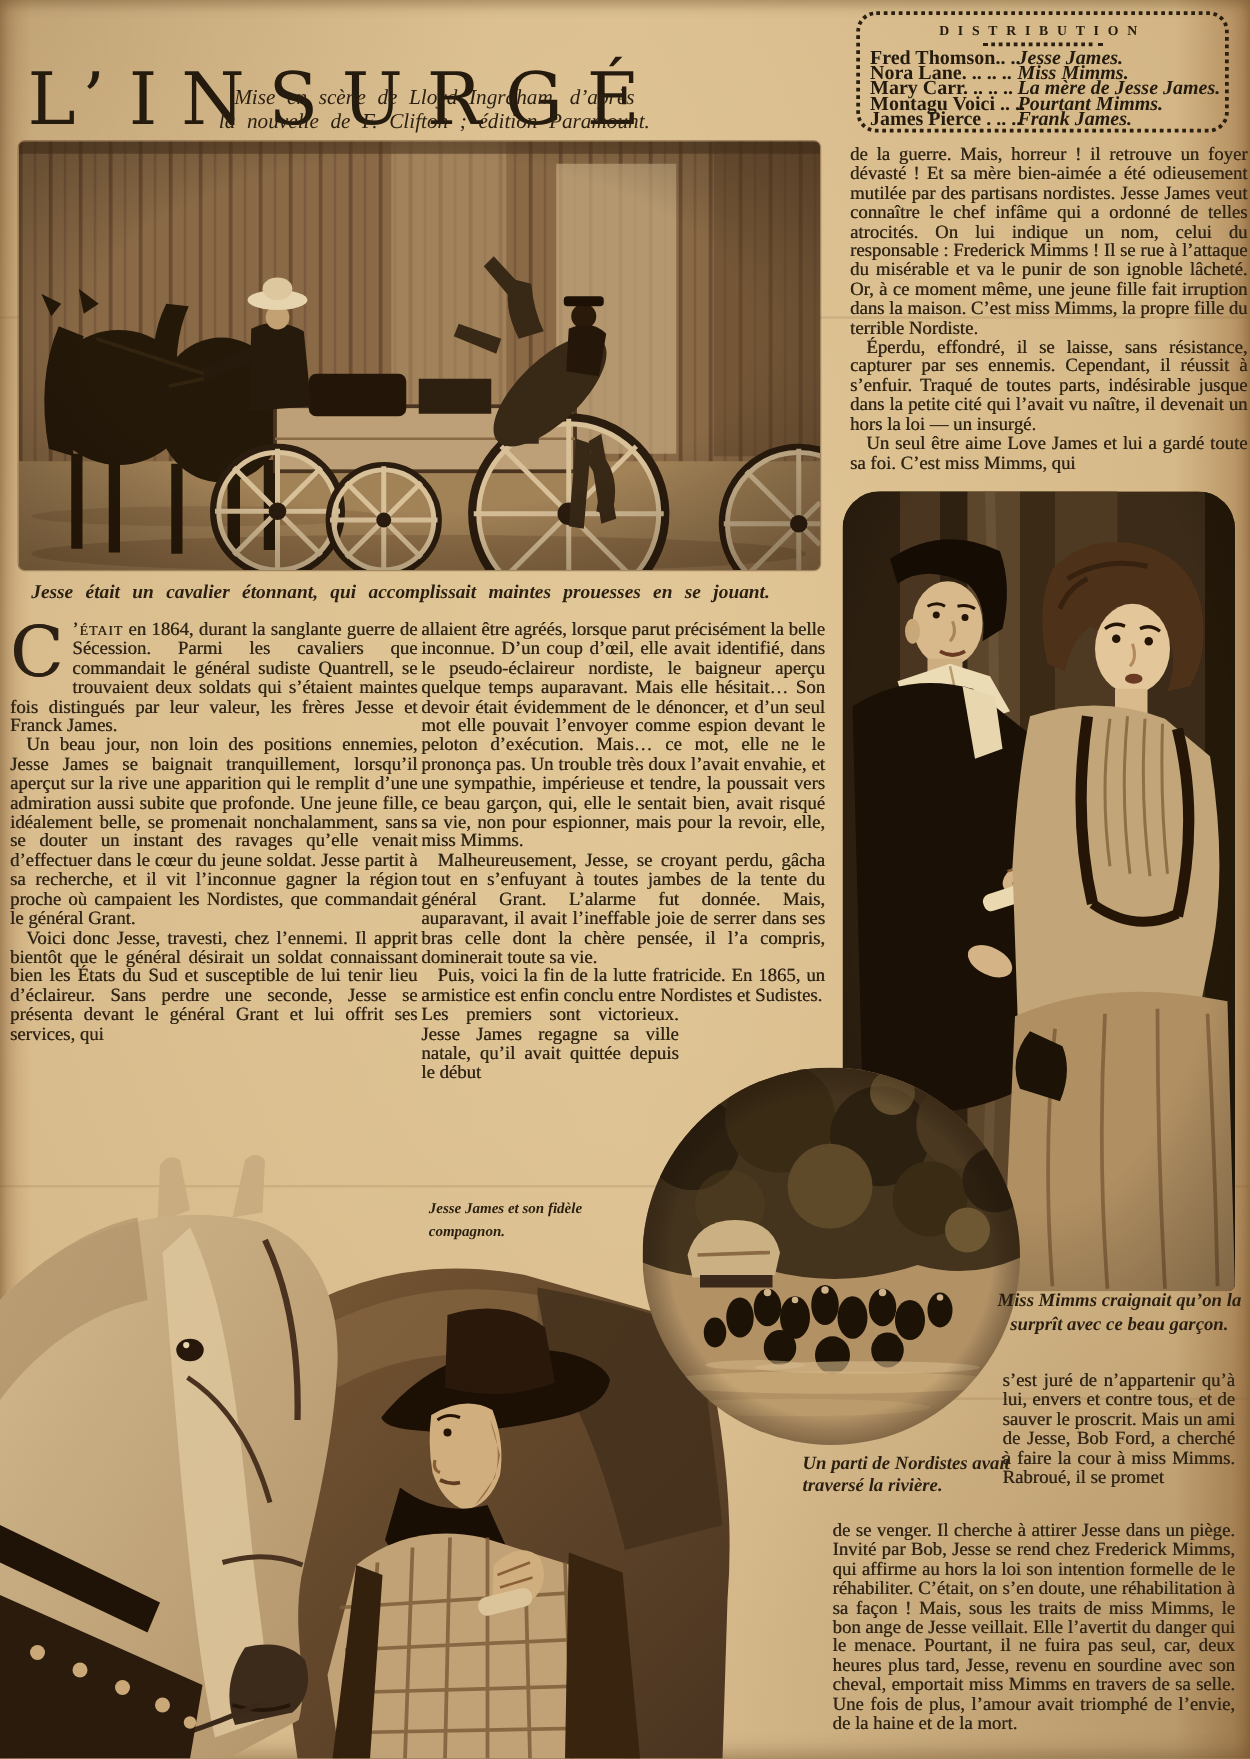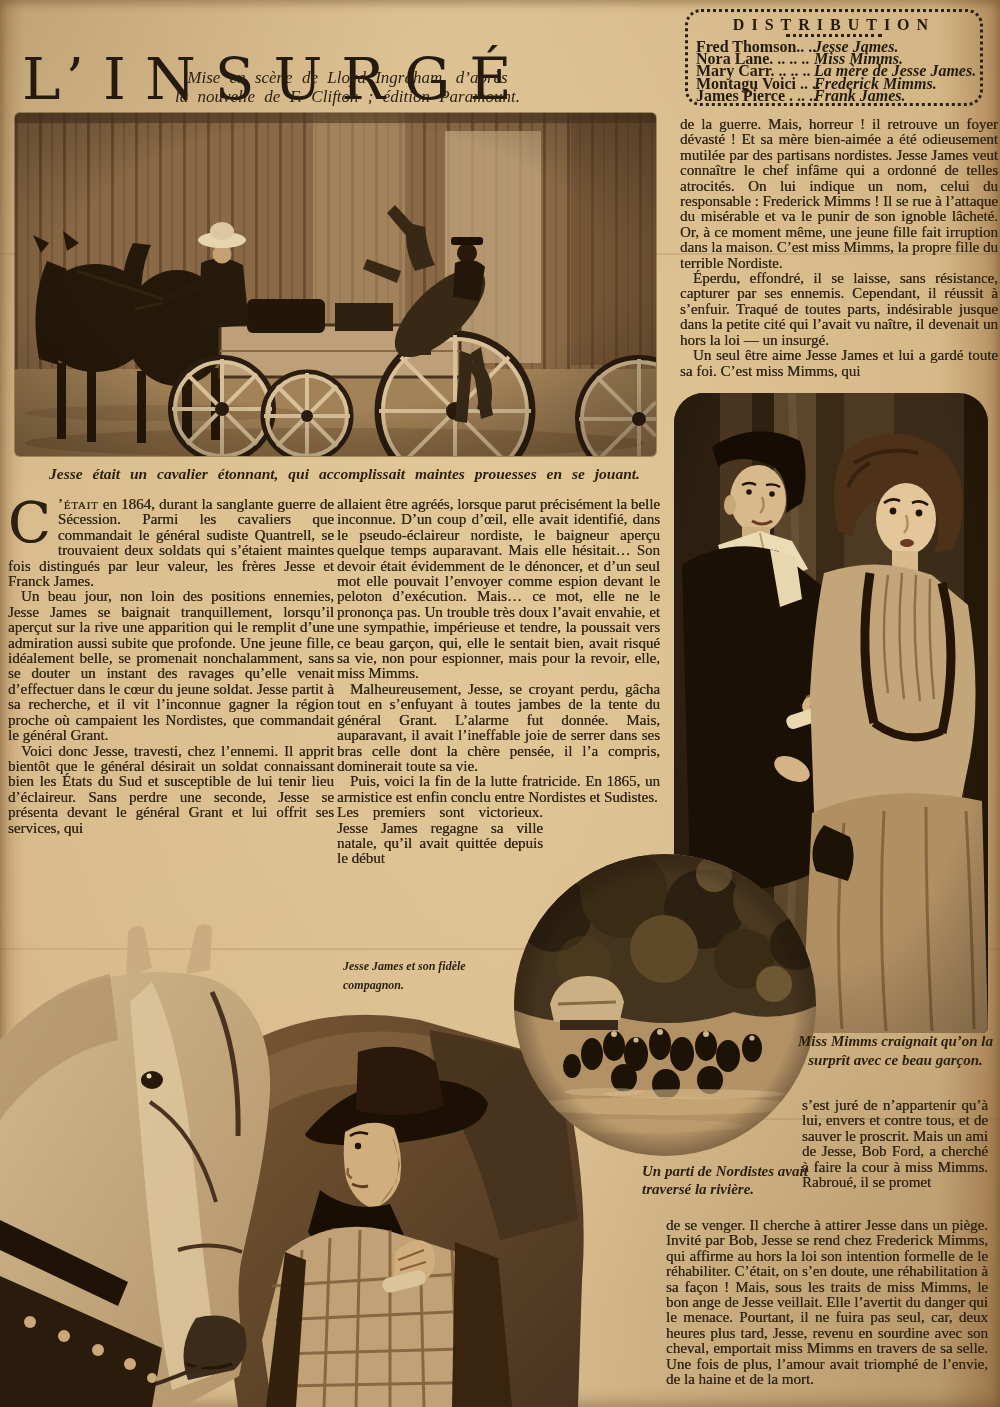--- a/index.html
+++ b/index.html
@@ -25,38 +25,38 @@
     position:absolute;left:75px;top:68px;width:545px;text-align:center;
     font-size:17px;font-weight:400;font-style:italic;line-height:19px;
     word-spacing:5px;color:#2a1f10;
   }
   
   .distbox{
     position:absolute;left:685px;top:9px;width:276px;height:80px;
     border:3px dotted #2a1f10;border-radius:16px;padding:5px 8px 6px 8px;
   }
   .dist-header{
-    text-align:center;font-size:16px;font-weight:700;letter-spacing:7px;
+    text-align:center;font-size:11px;font-weight:700;letter-spacing:7px;
     color:#241b0e;line-height:16px;
   }
   .dist-rule{width:96px;margin:1px auto 4px auto;border-bottom:3px dotted #2a1f10;height:0;}
   .dist-row{display:flex;font-size:16px;line-height:12.2px;font-weight:700;color:#241b0e;}
   .dist-actor{width:118px;flex:none;white-space:nowrap;}
   .dist-role{font-style:italic;white-space:nowrap;}
   
   .photo{position:absolute;}
   .photo svg{display:block;width:100%;height:100%;}
   .main-photo{left:15px;top:113px;width:641px;height:343px;border-radius:5px;overflow:hidden;z-index:2;
     box-shadow:0 0 0 1px rgba(70,45,20,.4);}
   .portrait-photo{left:674px;top:393px;width:314px;height:640px;border-radius:30px 30px 6px 6px;overflow:hidden;z-index:2;}
   .circle-photo{left:514px;top:854px;width:302px;height:302px;border-radius:50%;overflow:hidden;z-index:4;}
   .bottom-photo{left:0;top:920px;width:660px;height:487px;z-index:1;}
   
   .caption{position:absolute;font-style:italic;font-weight:700;color:#2a1f10;z-index:5;}
-  .cap-main{left:25px;top:465px;width:615px;text-align:right;font-size:15.5px;word-spacing:6px;}
+  .cap-main{left:25px;top:465px;width:615px;text-align:left;font-size:15.5px;word-spacing:6px;}
   .cap-circle{left:343px;top:957px;width:165px;font-size:12px;line-height:19px;}
   .cap-portrait{left:793px;top:1032px;width:205px;text-align:center;font-size:15px;line-height:19px;}
   .cap-river{left:642px;top:1162px;width:172px;font-size:15px;line-height:18px;}
   
   .col{position:absolute;font-size:15px;line-height:15.4px;text-align:justify;z-index:3;
        text-shadow:.35px 0 rgba(47,36,22,.75);}
   .col p{margin:0;}
   .ind{text-indent:13px;}
   .col1{left:8px;top:497px;width:326px;}
   .col2{left:337px;top:497px;width:323px;}
@@ -399,21 +399,21 @@
     <div class="dist-row">
       <span class="dist-actor">Nora Lane. .. .. ..</span>
       <span class="dist-role">Miss Mimms.</span>
     </div>
     <div class="dist-row">
       <span class="dist-actor">Mary Carr. .. .. ..</span>
       <span class="dist-role">La mère de Jesse James.</span>
     </div>
     <div class="dist-row">
       <span class="dist-actor">Montagu Voici .. ..</span>
-      <span class="dist-role">Frederick Mimms.</span>
+      <span class="dist-role">Pourtant Mimms.</span>
     </div>
     <div class="dist-row">
       <span class="dist-actor">James Pierce . .. ..</span>
       <span class="dist-role">Frank James.</span>
     </div>
   </div>
 
   <div class="caption cap-main">Jesse était un cavalier étonnant, qui accomplissait maintes prouesses en se jouant.</div>
   <div class="caption cap-circle">Jesse James et son fidèle compagnon.</div>
   <div class="caption cap-portrait">Miss Mimms craignait qu’on la surprît avec ce beau garçon.</div>
@@ -428,21 +428,21 @@
   <div class="col col2">
     <p>allaient être agréés, lorsque parut précisément la belle inconnue. D’un coup d’œil, elle avait identifié, dans le pseudo-éclaireur nordiste, le baigneur aperçu quelque temps auparavant. Mais elle hésitait… Son devoir était évidemment de le dénoncer, et d’un seul mot elle pouvait l’envoyer comme espion devant le peloton d’exécution. Mais… ce mot, elle ne le prononça pas. Un trouble très doux l’avait envahie, et une sympathie, impérieuse et tendre, la poussait vers ce beau garçon, qui, elle le sentait bien, avait risqué sa vie, non pour espionner, mais pour la revoir, elle, miss Mimms.</p>
     <p class="ind">Malheureusement, Jesse, se croyant perdu, gâcha tout en s’enfuyant à toutes jambes de la tente du général Grant. L’alarme fut donnée. Mais, auparavant, il avait l’ineffable joie de serrer dans ses bras celle dont la chère pensée, il l’a compris, dominerait toute sa vie.</p>
     <p class="ind">Puis, voici la fin de la lutte fratricide. En 1865, un armistice est enfin conclu entre Nordistes et Sudistes.</p>
     <p class="col2-narrow">Les premiers sont victorieux. Jesse James regagne sa ville natale, qu’il avait quittée depuis le début</p>
   </div>
 
   <div class="col col3">
     <p>de la guerre. Mais, horreur ! il retrouve un foyer dévasté ! Et sa mère bien-aimée a été odieusement mutilée par des partisans nordistes. Jesse James veut connaître le chef infâme qui a ordonné de telles atrocités. On lui indique un nom, celui du responsable : Frederick Mimms ! Il se rue à l’attaque du misérable et va le punir de son ignoble lâcheté. Or, à ce moment même, une jeune fille fait irruption dans la maison. C’est miss Mimms, la propre fille du terrible Nordiste.</p>
     <p class="ind">Éperdu, effondré, il se laisse, sans résistance, capturer par ses ennemis. Cependant, il réussit à s’enfuir. Traqué de toutes parts, indésirable jusque dans la petite cité qui l’avait vu naître, il devenait un hors la loi — un insurgé.</p>
-    <p class="ind">Un seul être aime Jesse James et lui a gardé toute sa foi. C’est miss Mimms, qui</p>
+    <p class="ind">Un seul être aime Love James et lui a gardé toute sa foi. C’est miss Mimms, qui</p>
   </div>
 
   <div class="col col4a">
     <p>s’est juré de n’appartenir qu’à lui, envers et contre tous, et de sauver le proscrit. Mais un ami de Jesse, Bob Ford, a cherché à faire la cour à miss Mimms. Rabroué, il se promet</p>
   </div>
 
   <div class="col col4b">
     <p>de se venger. Il cherche à attirer Jesse dans un piège. Invité par Bob, Jesse se rend chez Frederick Mimms, qui affirme au hors la loi son intention formelle de le réhabiliter. C’était, on s’en doute, une réhabilitation à sa façon ! Mais, sous les traits de miss Mimms, le bon ange de Jesse veillait. Elle l’avertit du danger qui le menace. Pourtant, il ne fuira pas seul, car, deux heures plus tard, Jesse, revenu en sourdine avec son cheval, emportait miss Mimms en travers de sa selle. Une fois de plus, l’amour avait triomphé de l’envie, de la haine et de la mort.</p>
   </div>
 

